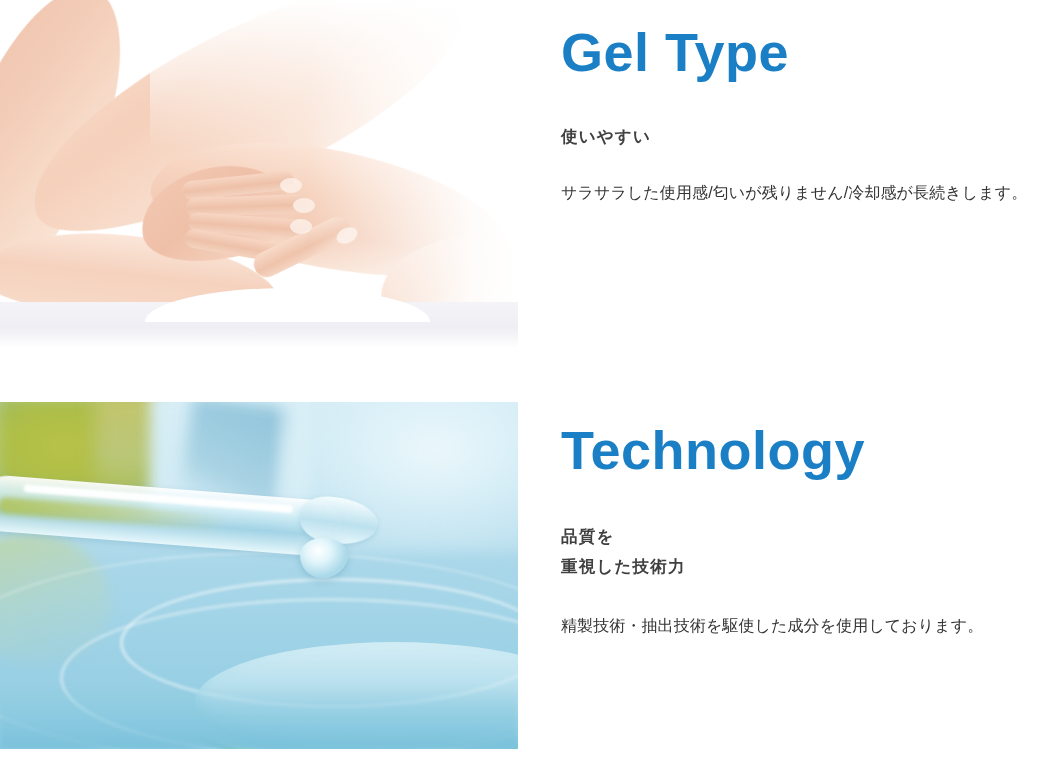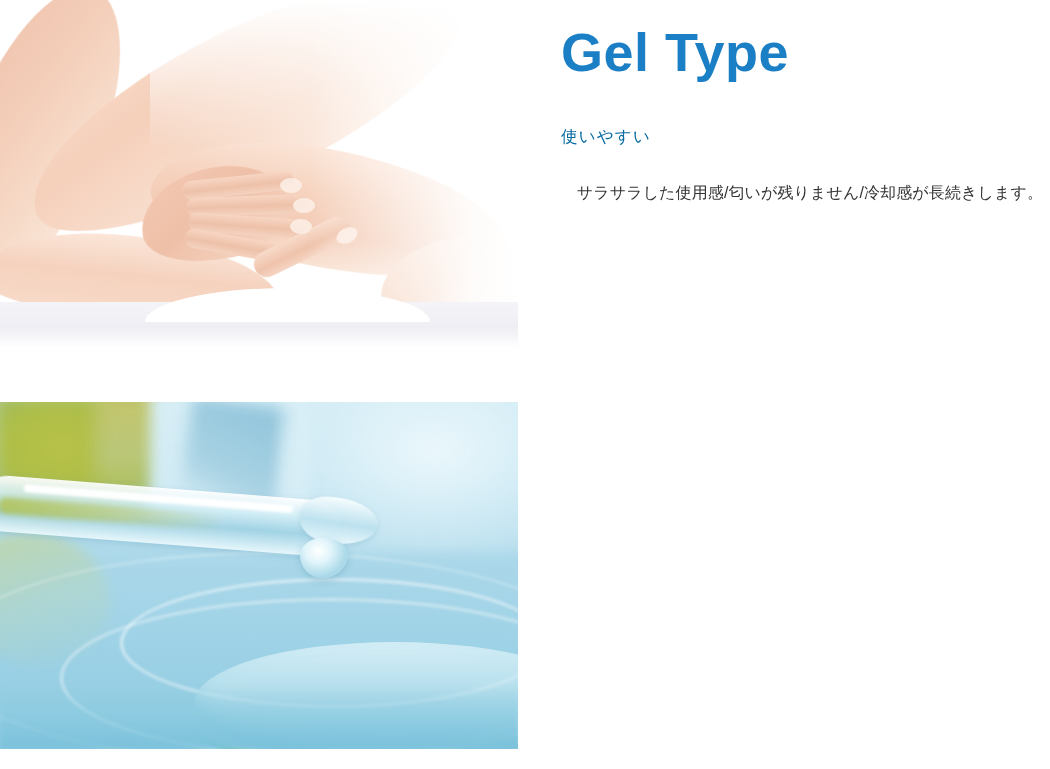--- a/index.html
+++ b/index.html
@@ -25,38 +25,38 @@
     font-weight:bold;
     letter-spacing:0.5px;
     line-height:1.05;
     color:#1b7fc6;
     white-space:nowrap;
   }
   .sec-1 .eyebrow { padding-top:24px; }
   .sec-2 .eyebrow { padding-top:20px; }
 
   .subhead {
-    color:#0369a1;
-    font-weight:normal;
+    color:#404040;
+    font-weight:bold;
     font-size:16.5px;
     line-height:1.85;
     letter-spacing:1.2px;
   }
   .sec-1 .subhead { margin-top:40px; }
   .sec-2 .subhead { margin-top:42px; }
   .subhead div { white-space:nowrap; }
 
   .body-copy {
     color:#333333;
     font-size:16px;
     line-height:2.0;
     letter-spacing:0.1px;
     width:482px;
   }
-  .sec-1 .body-copy { margin-top:26px;text-align:right; }
+  .sec-1 .body-copy { margin-top:26px; }
   .sec-2 .body-copy { margin-top:28px; }
   .body-copy p { margin:0; }
 
   
   .photo-legs { position:absolute; inset:0; background:#ffffff; }
   .photo-legs .ground {
     position:absolute; left:0; bottom:0; width:100%; height:46px;
     background:linear-gradient(180deg,#f4f4f8 0%,#eeeef4 55%,#ffffff 100%);
   }
   .photo-legs .ground:after{
@@ -315,15 +315,27 @@
           <div class="glint"></div>
           <div class="green-core"></div>
         </div>
         <div class="pipette-tip"></div>
         <div class="droplet"></div>
 
         <div class="bottom-band"></div>
       </div>
     </div>
 
+    <div class="copy">
+      <h2 class="eyebrow">Technology</h2>
+
+      <div class="subhead">
+        <div>品質を</div>
+        <div>重視した技術力</div>
+      </div>
+
+      <div class="body-copy">
+        <p>精製技術・抽出技術を駆使した成分を使用しております。</p>
+      </div>
+    </div>
   </div>
 
 </div>
 
 </body></html>

